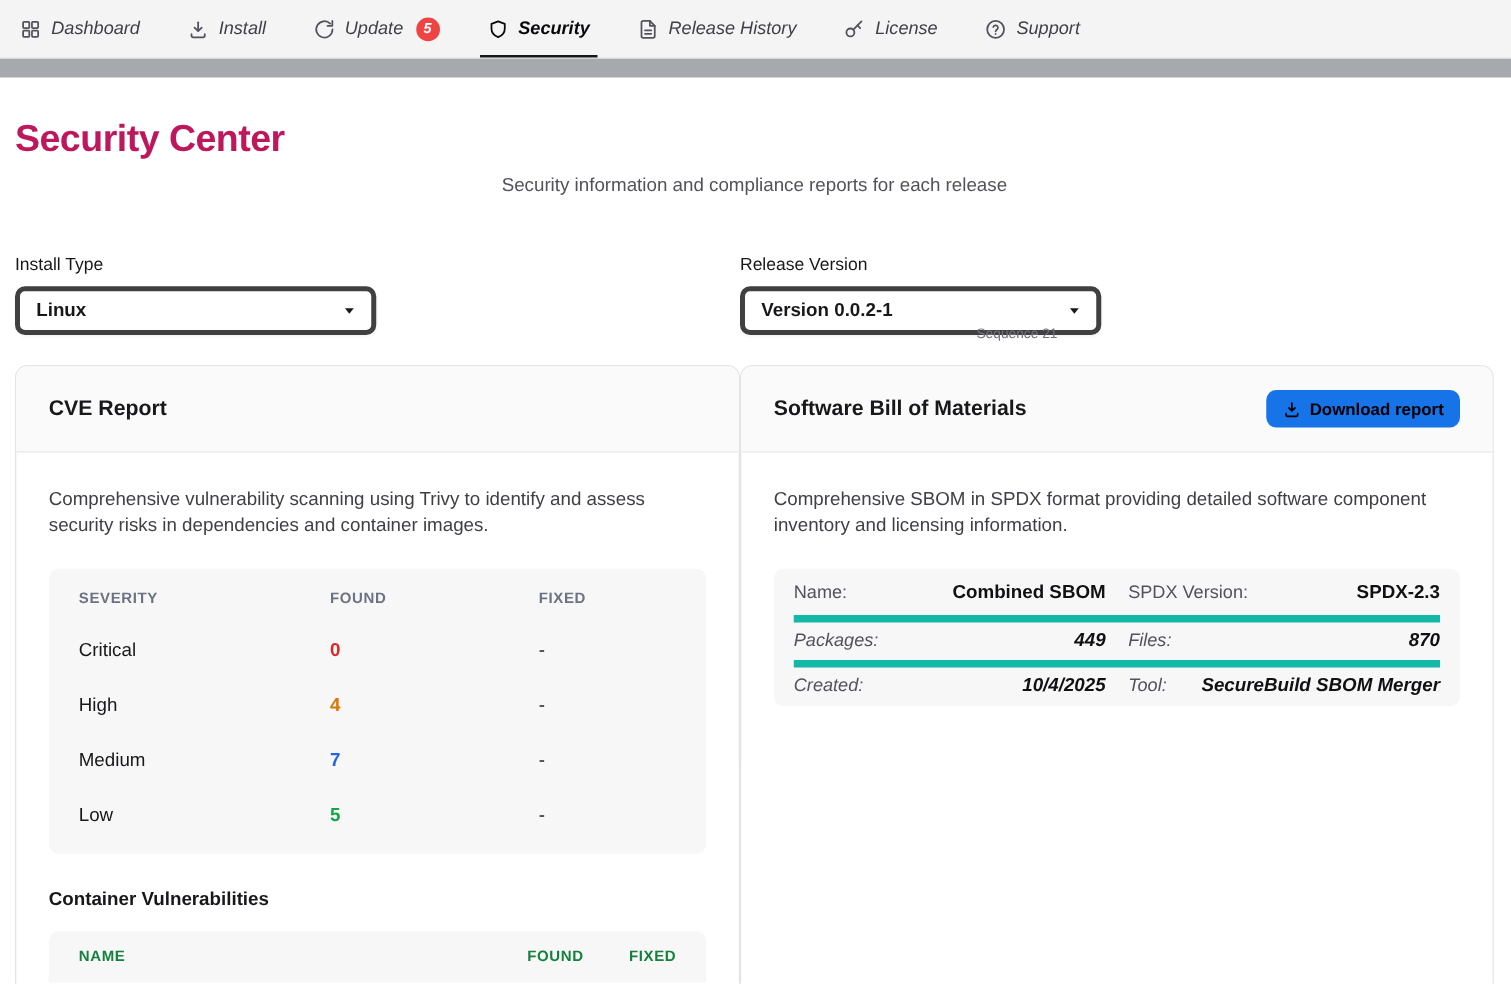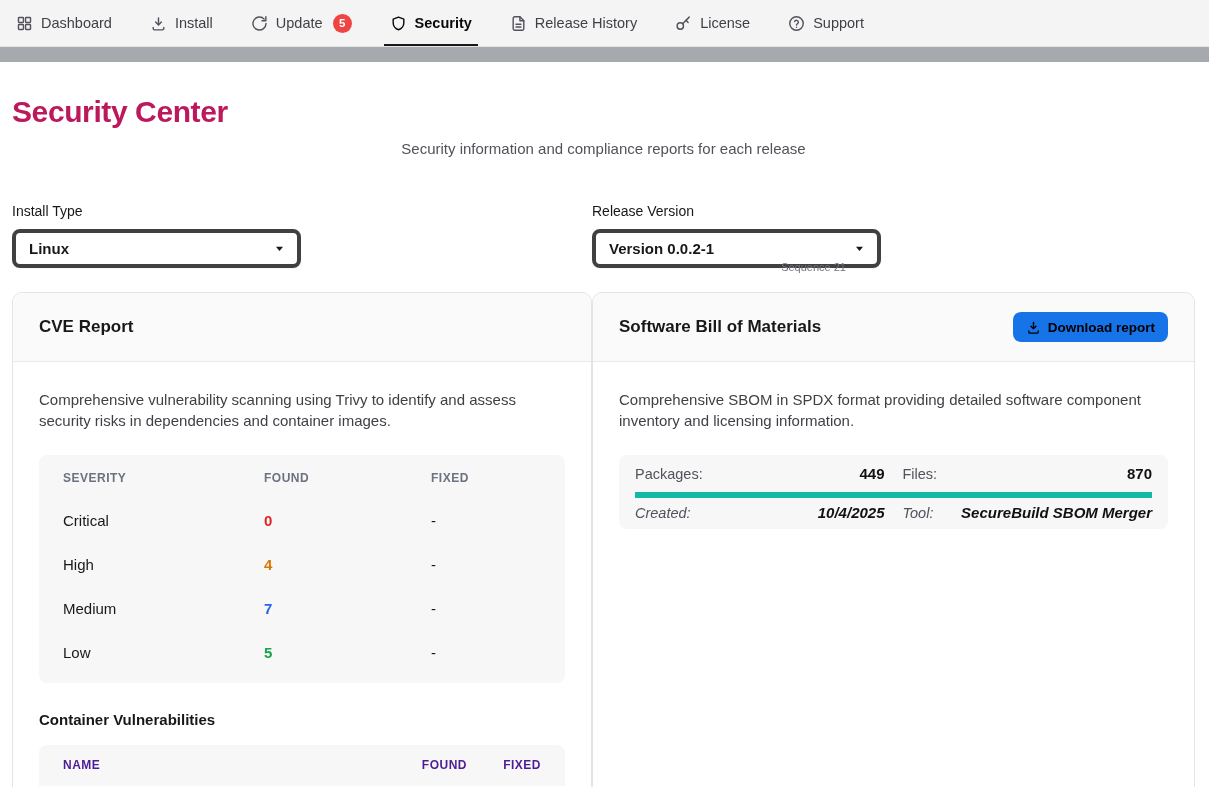--- a/index.html
+++ b/index.html
@@ -6,21 +6,21 @@
   html, body { width: 1209px; height: 787px; overflow: hidden; background: #fff; }
   body { font-family: "Liberation Sans", "DejaVu Sans", sans-serif; color: #18181b; }
 
   
   .topnav {
     height: 47px; background: #f4f4f5; border-bottom: 1px solid #e4e4e7;
     display: flex; align-items: stretch; padding: 0 16px; gap: 38px;
   }
   .nav-item {
     display: flex; align-items: center; gap: 8px; position: relative;
-    color: #3f3f46; font-size: 14.5px; cursor: pointer; white-space: nowrap;
+    color: #3f3f46; font-size: 14.5px; cursor: pointer; white-space: nowrap; font-style: italic;
   }
   .nav-item .nav-icon { display: flex; align-items: center; color: #52525b; }
   .nav-item .nav-icon svg { display: block; }
   .nav-item.active { color: #09090b; font-weight: 700; }
   .nav-item.active .nav-icon { color: #09090b; }
   .nav-item.active::after {
     content: ""; position: absolute; left: -6px; right: -6px; bottom: 0;
     height: 2px; background: #18181b;
   }
   .nav-badge {
@@ -72,21 +72,21 @@
   .sev-head span { font-size: 12px; font-weight: 600; letter-spacing: 0.5px; color: #6b7280; }
   .sev-row { height: 44px; }
   .sev-name { font-size: 15px; color: #18181b; }
   .sev-found { font-size: 15px; font-weight: 600; }
   .sev-fixed { font-size: 15px; color: #18181b; }
 
   .section-title { margin-top: 28px; font-size: 15px; font-weight: 700; color: #18181b; }
 
   .cv-table { margin-top: 17px; background: #f7f7f8; border-radius: 8px 8px 0 0; }
   .cv-head { display: grid; grid-template-columns: 1fr 90px 74px; padding: 0 24px; height: 41px; align-items: center; }
-  .cv-head span { font-size: 12px; font-weight: 600; letter-spacing: 0.5px; color: #4c1d95; }
+  .cv-head span { font-size: 12px; font-weight: 600; letter-spacing: 0.5px; color: #15803d; }
   .cv-head .num { text-align: right; }
 
   
   .btn-primary {
     background: #1673e8; color: #000000; border: none; border-radius: 8px;
     height: 30px; padding: 0 13px; font-size: 13.5px; font-weight: 600;
     font-family: inherit; display: flex; align-items: center; gap: 7px; cursor: pointer; justify-content: space-between;
   }
   .btn-icon { display: flex; align-items: center; }
   .sbom-grid { margin-top: 23px; background: #f7f7f8; border-radius: 8px; padding: 1px 16px; }
@@ -274,20 +274,30 @@
               </svg>
             </span>
           <span>Download report</span>
         </button>
       </div>
       <div class="card-body">
         <p class="desc">Comprehensive SBOM in SPDX format providing detailed software component inventory and licensing information.</p>
         <div class="sbom-grid" id="sbom-grid">
             <div class="sbom-row">
     <div class="pair">
+      <span class="pair-label">Name:</span>
+      <span class="pair-value">Combined SBOM</span>
+    </div>
+    <div class="pair">
+      <span class="pair-label">SPDX Version:</span>
+      <span class="pair-value">SPDX-2.3</span>
+    </div>
+  </div>
+            <div class="sbom-row">
+    <div class="pair">
       <span class="pair-label">Packages:</span>
       <span class="pair-value">449</span>
     </div>
     <div class="pair">
       <span class="pair-label">Files:</span>
       <span class="pair-value">870</span>
     </div>
   </div>
             <div class="sbom-row">
     <div class="pair">

